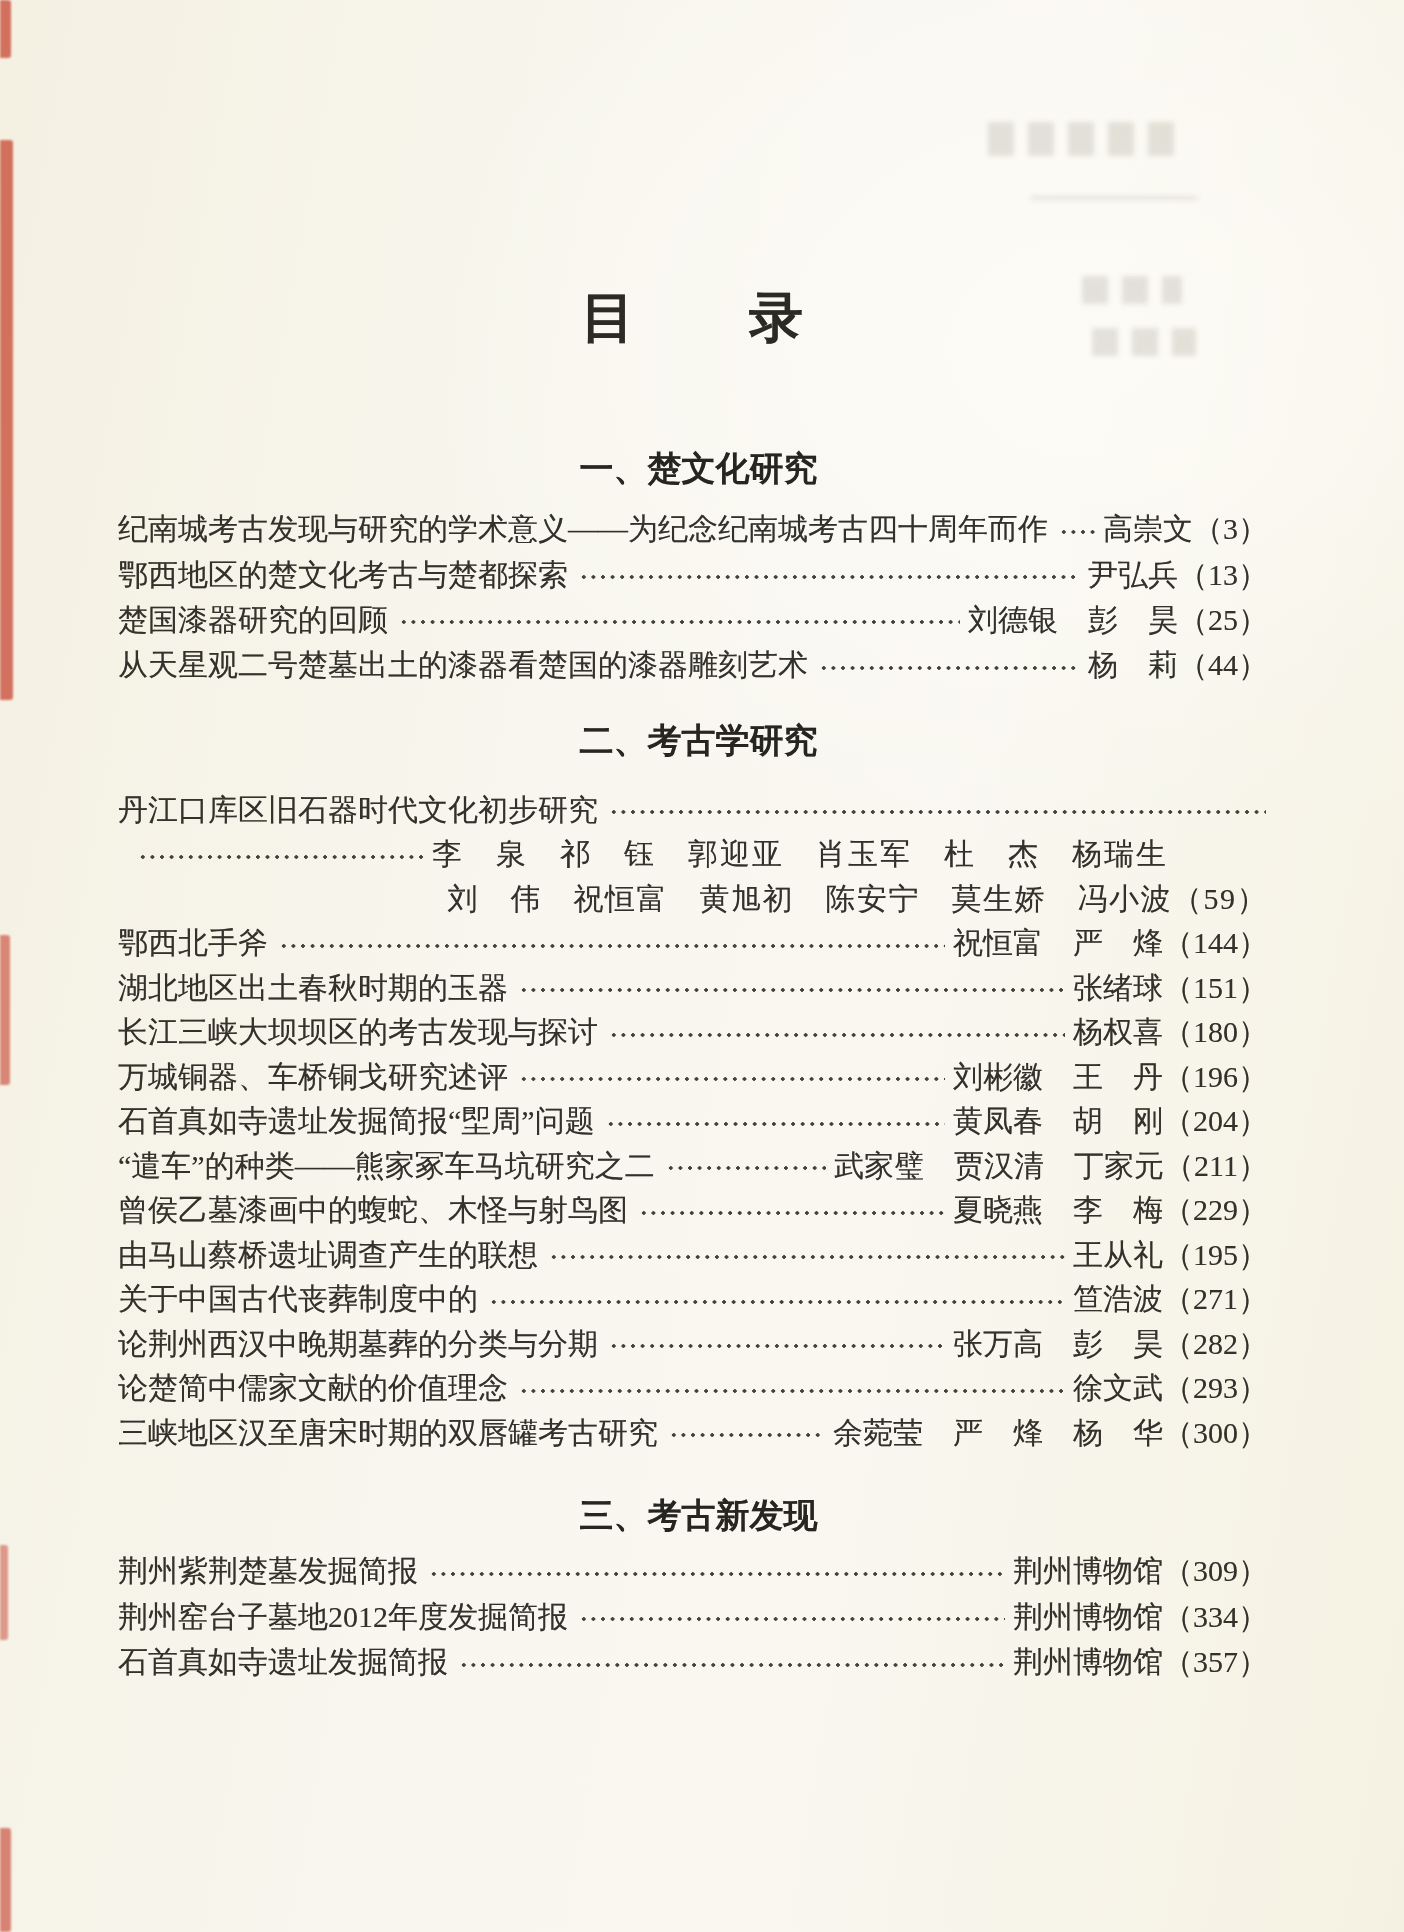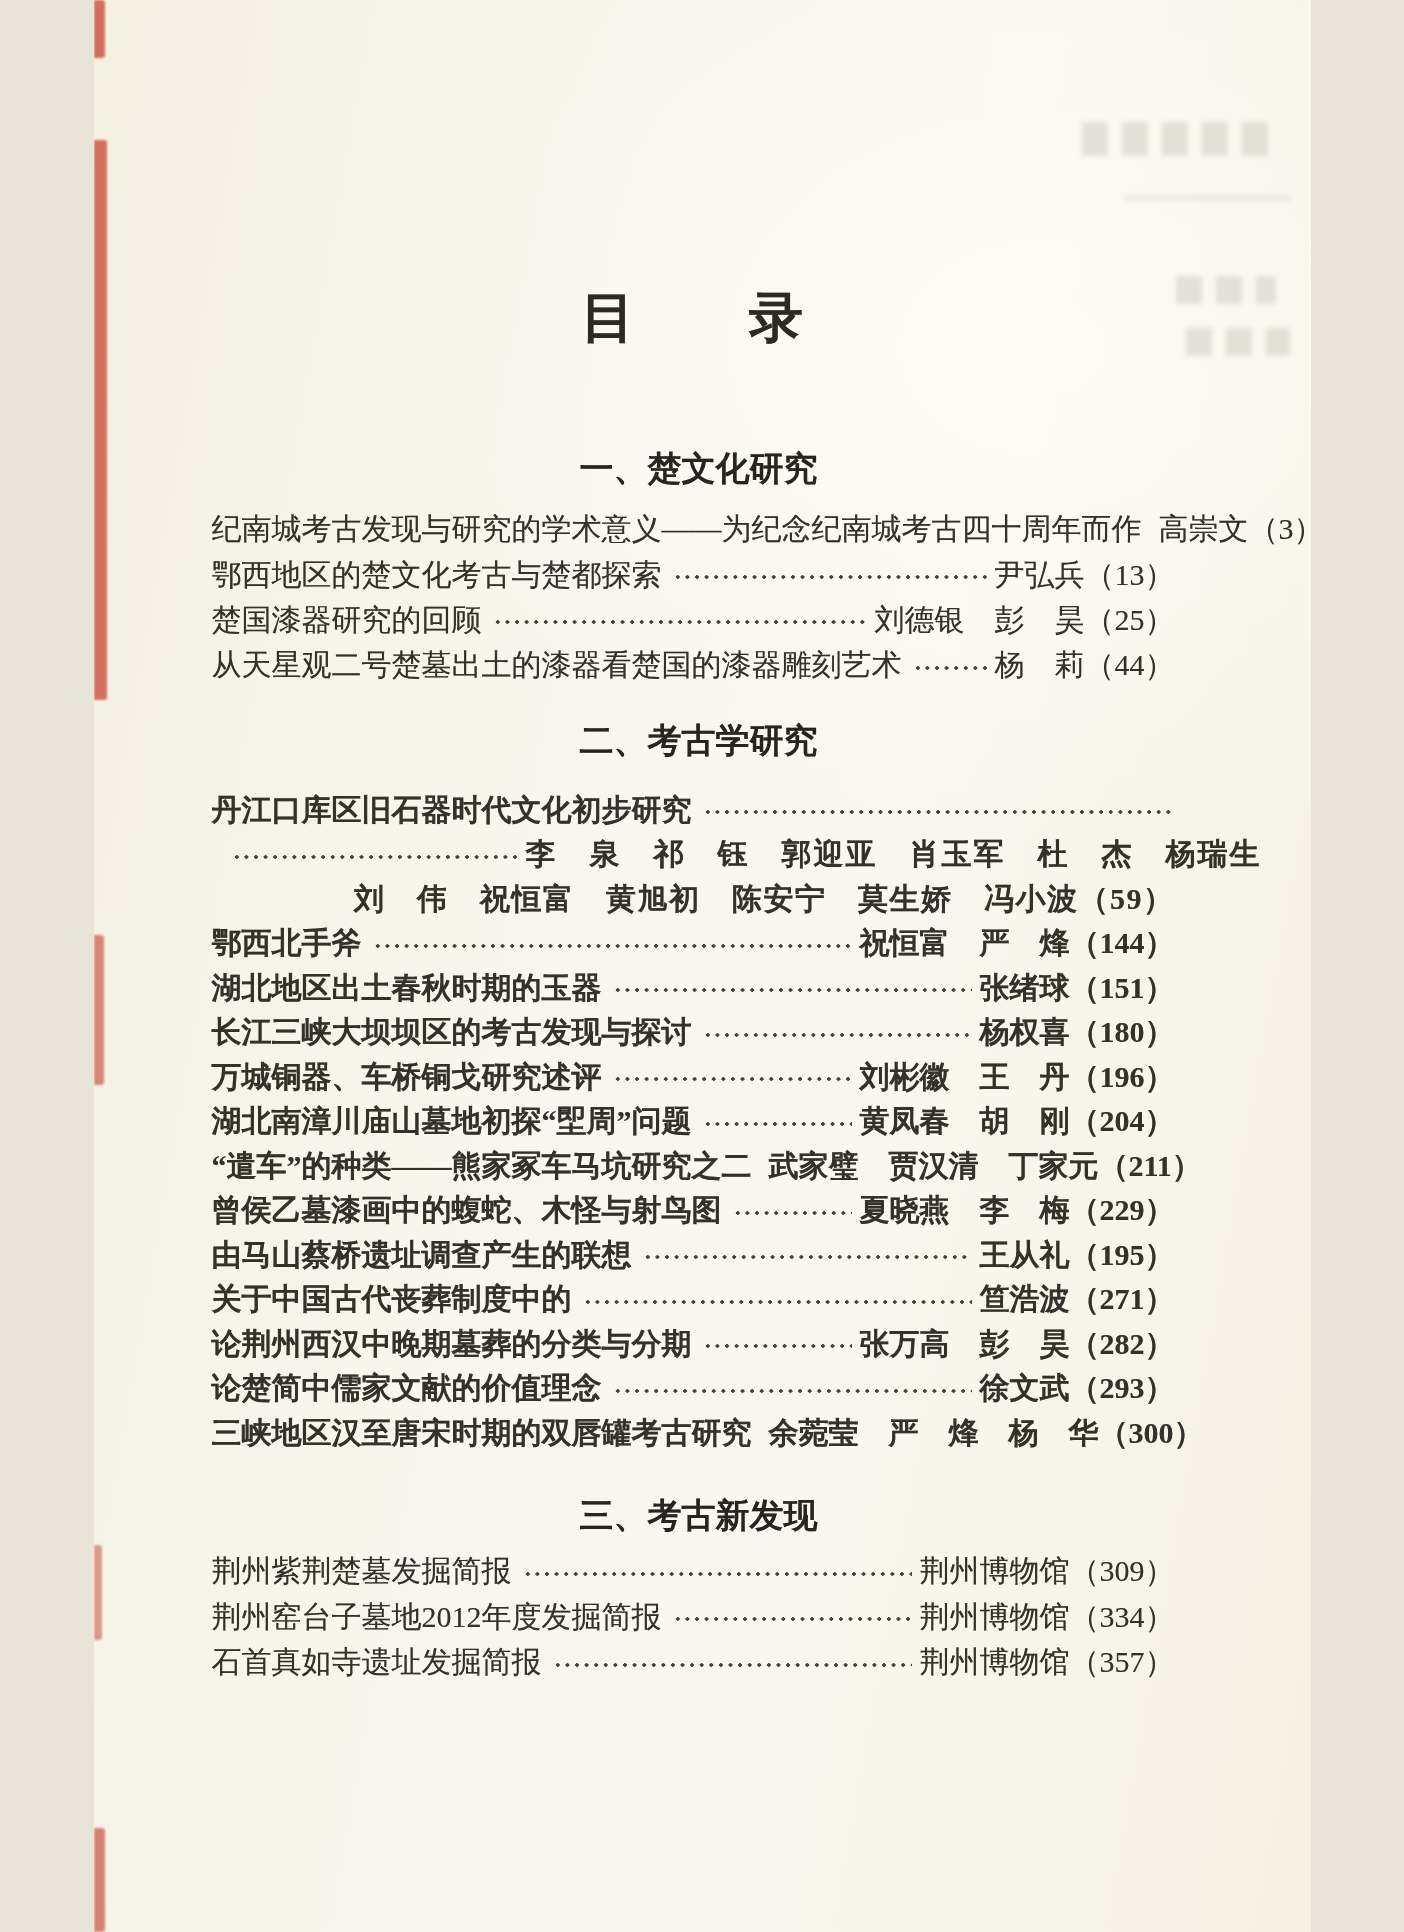--- a/index.html
+++ b/index.html
@@ -1,18 +1,18 @@
 <!DOCTYPE html>
 <html><head>
 <meta charset="utf-8">
 <style>
   html,body{margin:0;padding:0;background:#e8e4d8;}
   .page{
     position:relative;
-    width:1217px;height:1932px;
+    width:1404px;height:1932px;
     margin:0 auto;
     overflow:hidden;
     background:
       radial-gradient(ellipse 1200px 900px at 78% 18%, rgba(255,255,252,0.55), rgba(255,255,252,0) 60%),
       linear-gradient(100deg, #f4f0e2 0%, #f8f6ee 38%, #f9f7f0 62%, #f5f1e2 100%);
     font-family:"Liberation Serif","DejaVu Serif",serif;
     color:#34322d;
   }
   
   .edge-mark{position:absolute;left:0;filter:blur(1px);opacity:.72;background:#c5402c;border-radius:0 3px 3px 0;}
@@ -41,21 +41,21 @@
     white-space:pre;
   }
   .h-sec1{top:436px;}
   .h-sec2{top:708px;}
   .h-sec3{top:1483px;}
   .rows{position:absolute;left:0;right:0;}
   .rows-sec1{top:507px;}
   .rows-sec2{top:788px;}
   .rows-sec3{top:1549px;}
   .rows-sec1 .row{height:45.4px;}
-  .rows-sec2 .row{height:44.5px;font-weight:bold;}
+  .rows-sec2 .row{height:44.5px;}
   .rows-sec3 .row{height:45.5px;}
   .row{display:flex;align-items:center;font-size:30px;}
   .toc-title,.toc-trail{white-space:pre;color:#33312b;text-shadow:0 0 .4px rgba(45,42,36,.4);}
   .leader{
     flex:1 1 auto;align-self:center;height:12px;margin:4px 8px 0 9px;
     background-image:radial-gradient(circle, #45423b 1.55px, rgba(0,0,0,0) 1.9px);
     background-size:9.6px 12px;background-repeat:repeat-x;background-position:2px 50%;
   }
   .row.dots-only .leader{margin-right:2px;}
   .row.authors-indent .leader{flex:0 0 288px;margin-left:18px;}
@@ -133,21 +133,21 @@
           <span class="toc-title">长江三峡大坝坝区的考古发现与探讨</span>
           <div class="leader"></div>
           <span class="toc-trail">杨权喜（180）</span>
         </div>
         <div class="row normal">
           <span class="toc-title">万城铜器、车桥铜戈研究述评</span>
           <div class="leader"></div>
           <span class="toc-trail">刘彬徽　王　丹（196）</span>
         </div>
         <div class="row normal">
-          <span class="toc-title">湖北南漳川庙山墓地初探“堲周”问题</span>
+          <span class="toc-title">石首真如寺遗址发掘简报“堲周”问题</span>
           <div class="leader"></div>
           <span class="toc-trail">黄凤春　胡　刚（204）</span>
         </div>
         <div class="row normal">
           <span class="toc-title">“遣车”的种类——熊家冢车马坑研究之二</span>
           <div class="leader"></div>
           <span class="toc-trail">武家璧　贾汉清　丁家元（211）</span>
         </div>
         <div class="row normal">
           <span class="toc-title">曾侯乙墓漆画中的蝮蛇、木怪与射鸟图</span>

